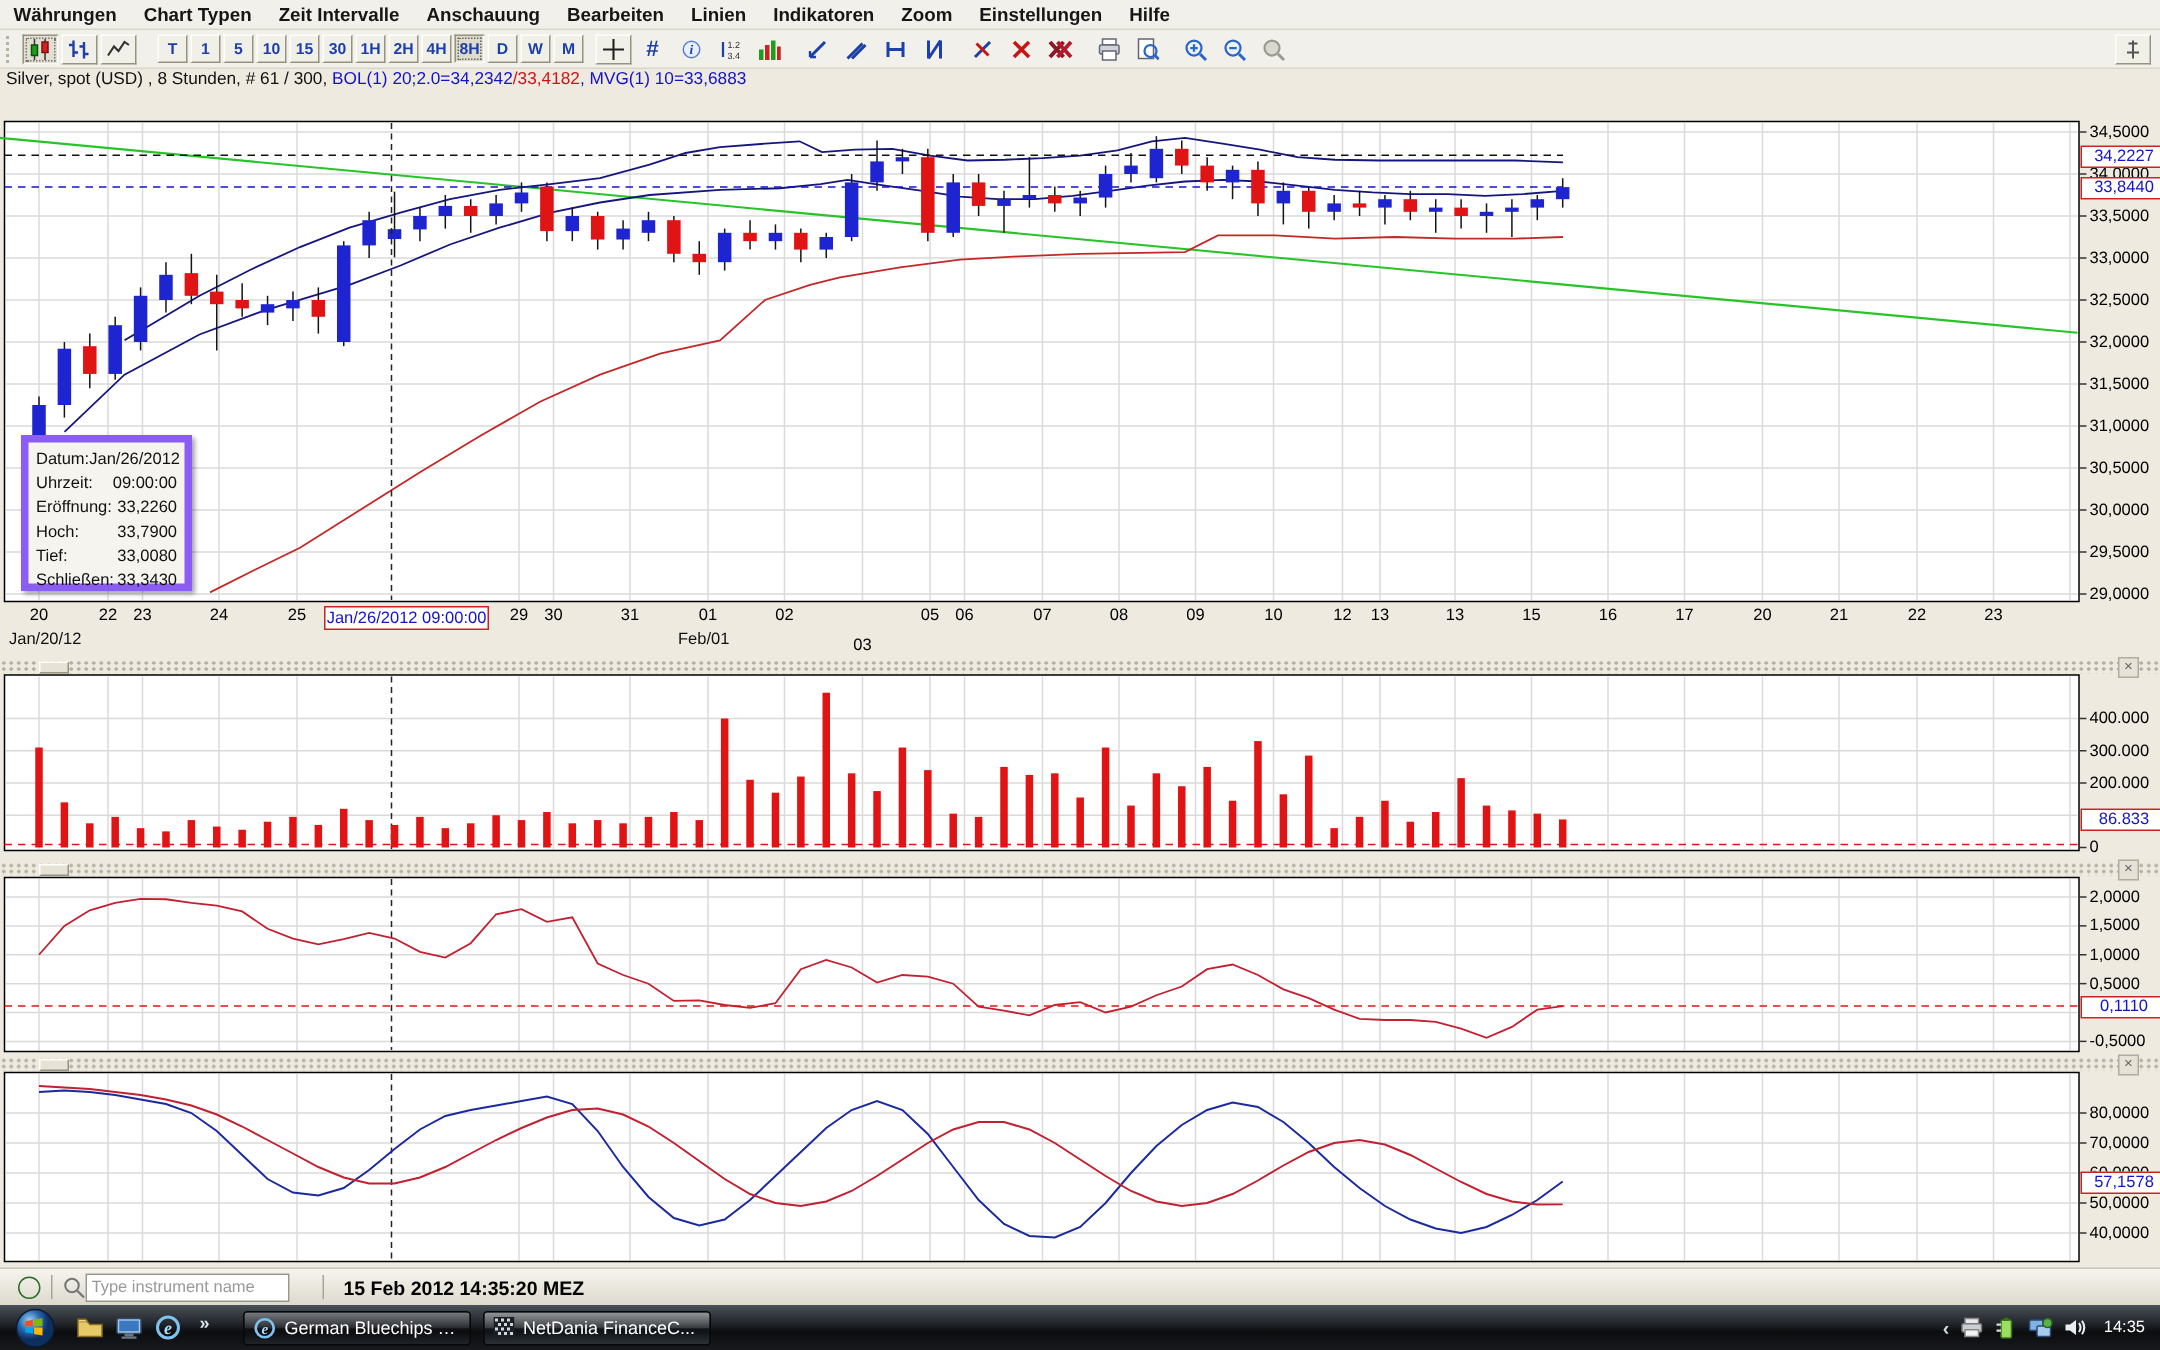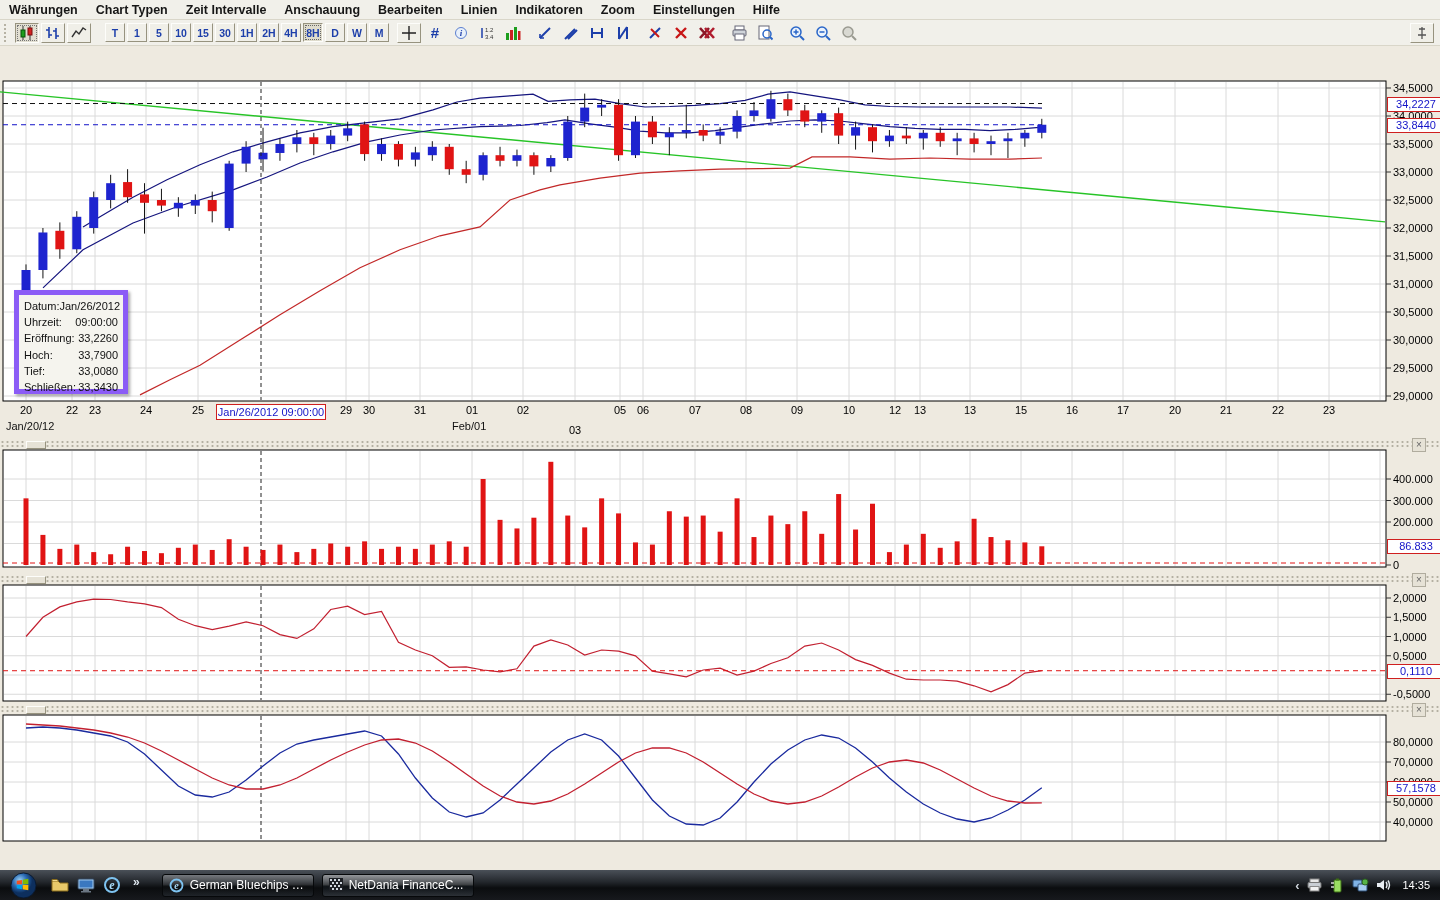--- a/index.html
+++ b/index.html
@@ -257,20 +257,23 @@
         </svg>
     </div>
 
     <div class="tbtn pin-btn">
       <svg width="14" height="14">
           <path d="M7 1 V9 M4 3 H10 M3 9 H11 M7 9 V13" stroke="#555" stroke-width="1.3" fill="none"></path>
         </svg>
     </div>
   </div>
 
+  <div class="chart-header">
+    <span class="ch-black">Silver, spot (USD) , 8 Stunden, # 61 / 300, </span><span class="ch-blue">BOL(1) 20;2.0=34,2342</span><span class="ch-red">/33,4182</span><span class="ch-blue">, MVG(1) 10=33,6883</span>
+  </div>
 
   <svg id="chart-svg" width="1440" height="900">
       <rect x="3" y="81" width="1383" height="320" fill="#ffffff" stroke="#000" stroke-width="1"></rect>
       <line x1="26" y1="82" x2="26" y2="400" stroke="#dadada"></line>
       <line x1="72" y1="82" x2="72" y2="400" stroke="#dadada"></line>
       <line x1="95" y1="82" x2="95" y2="400" stroke="#dadada"></line>
       <line x1="146" y1="82" x2="146" y2="400" stroke="#dadada"></line>
       <line x1="198" y1="82" x2="198" y2="400" stroke="#dadada"></line>
       <line x1="346" y1="82" x2="346" y2="400" stroke="#dadada"></line>
       <line x1="369" y1="82" x2="369" y2="400" stroke="#dadada"></line>
@@ -737,20 +740,31 @@
   </div>
   <div class="splitter" style="top:575px;">
     <div class="split-handle"></div>
     <div class="split-close">×</div>
   </div>
   <div class="splitter" style="top:705px;">
     <div class="split-handle"></div>
     <div class="split-close">×</div>
   </div>
 
+  <div class="statusbar">
+    <div class="conn-dot"></div>
+    <div class="sb-sep"></div>
+    <svg width="15" height="15">
+        <circle cx="6" cy="6" r="4.5" fill="none" stroke="#777" stroke-width="1.4"></circle>
+        <path d="M9.5 9.5 L14 14" stroke="#777" stroke-width="1.6"></path>
+      </svg>
+    <input class="instrument-input" placeholder="Type instrument name" style="">
+    <div class="sb-sep" style="margin-left:22px;"></div>
+    <span class="sb-time">15 Feb 2012 14:35:20 MEZ</span>
+  </div>
 
   <div class="taskbar">
     <svg class="start-orb" viewBox="0 0 28 28">
       <defs>
           <radialGradient id="orb" cx="35%" cy="30%">
             <stop offset="0%" stop-color="#9fd4f6"></stop>
             <stop offset="55%" stop-color="#2b6cb4"></stop>
             <stop offset="100%" stop-color="#0d2f5e"></stop>
           </radialGradient>
         </defs>

